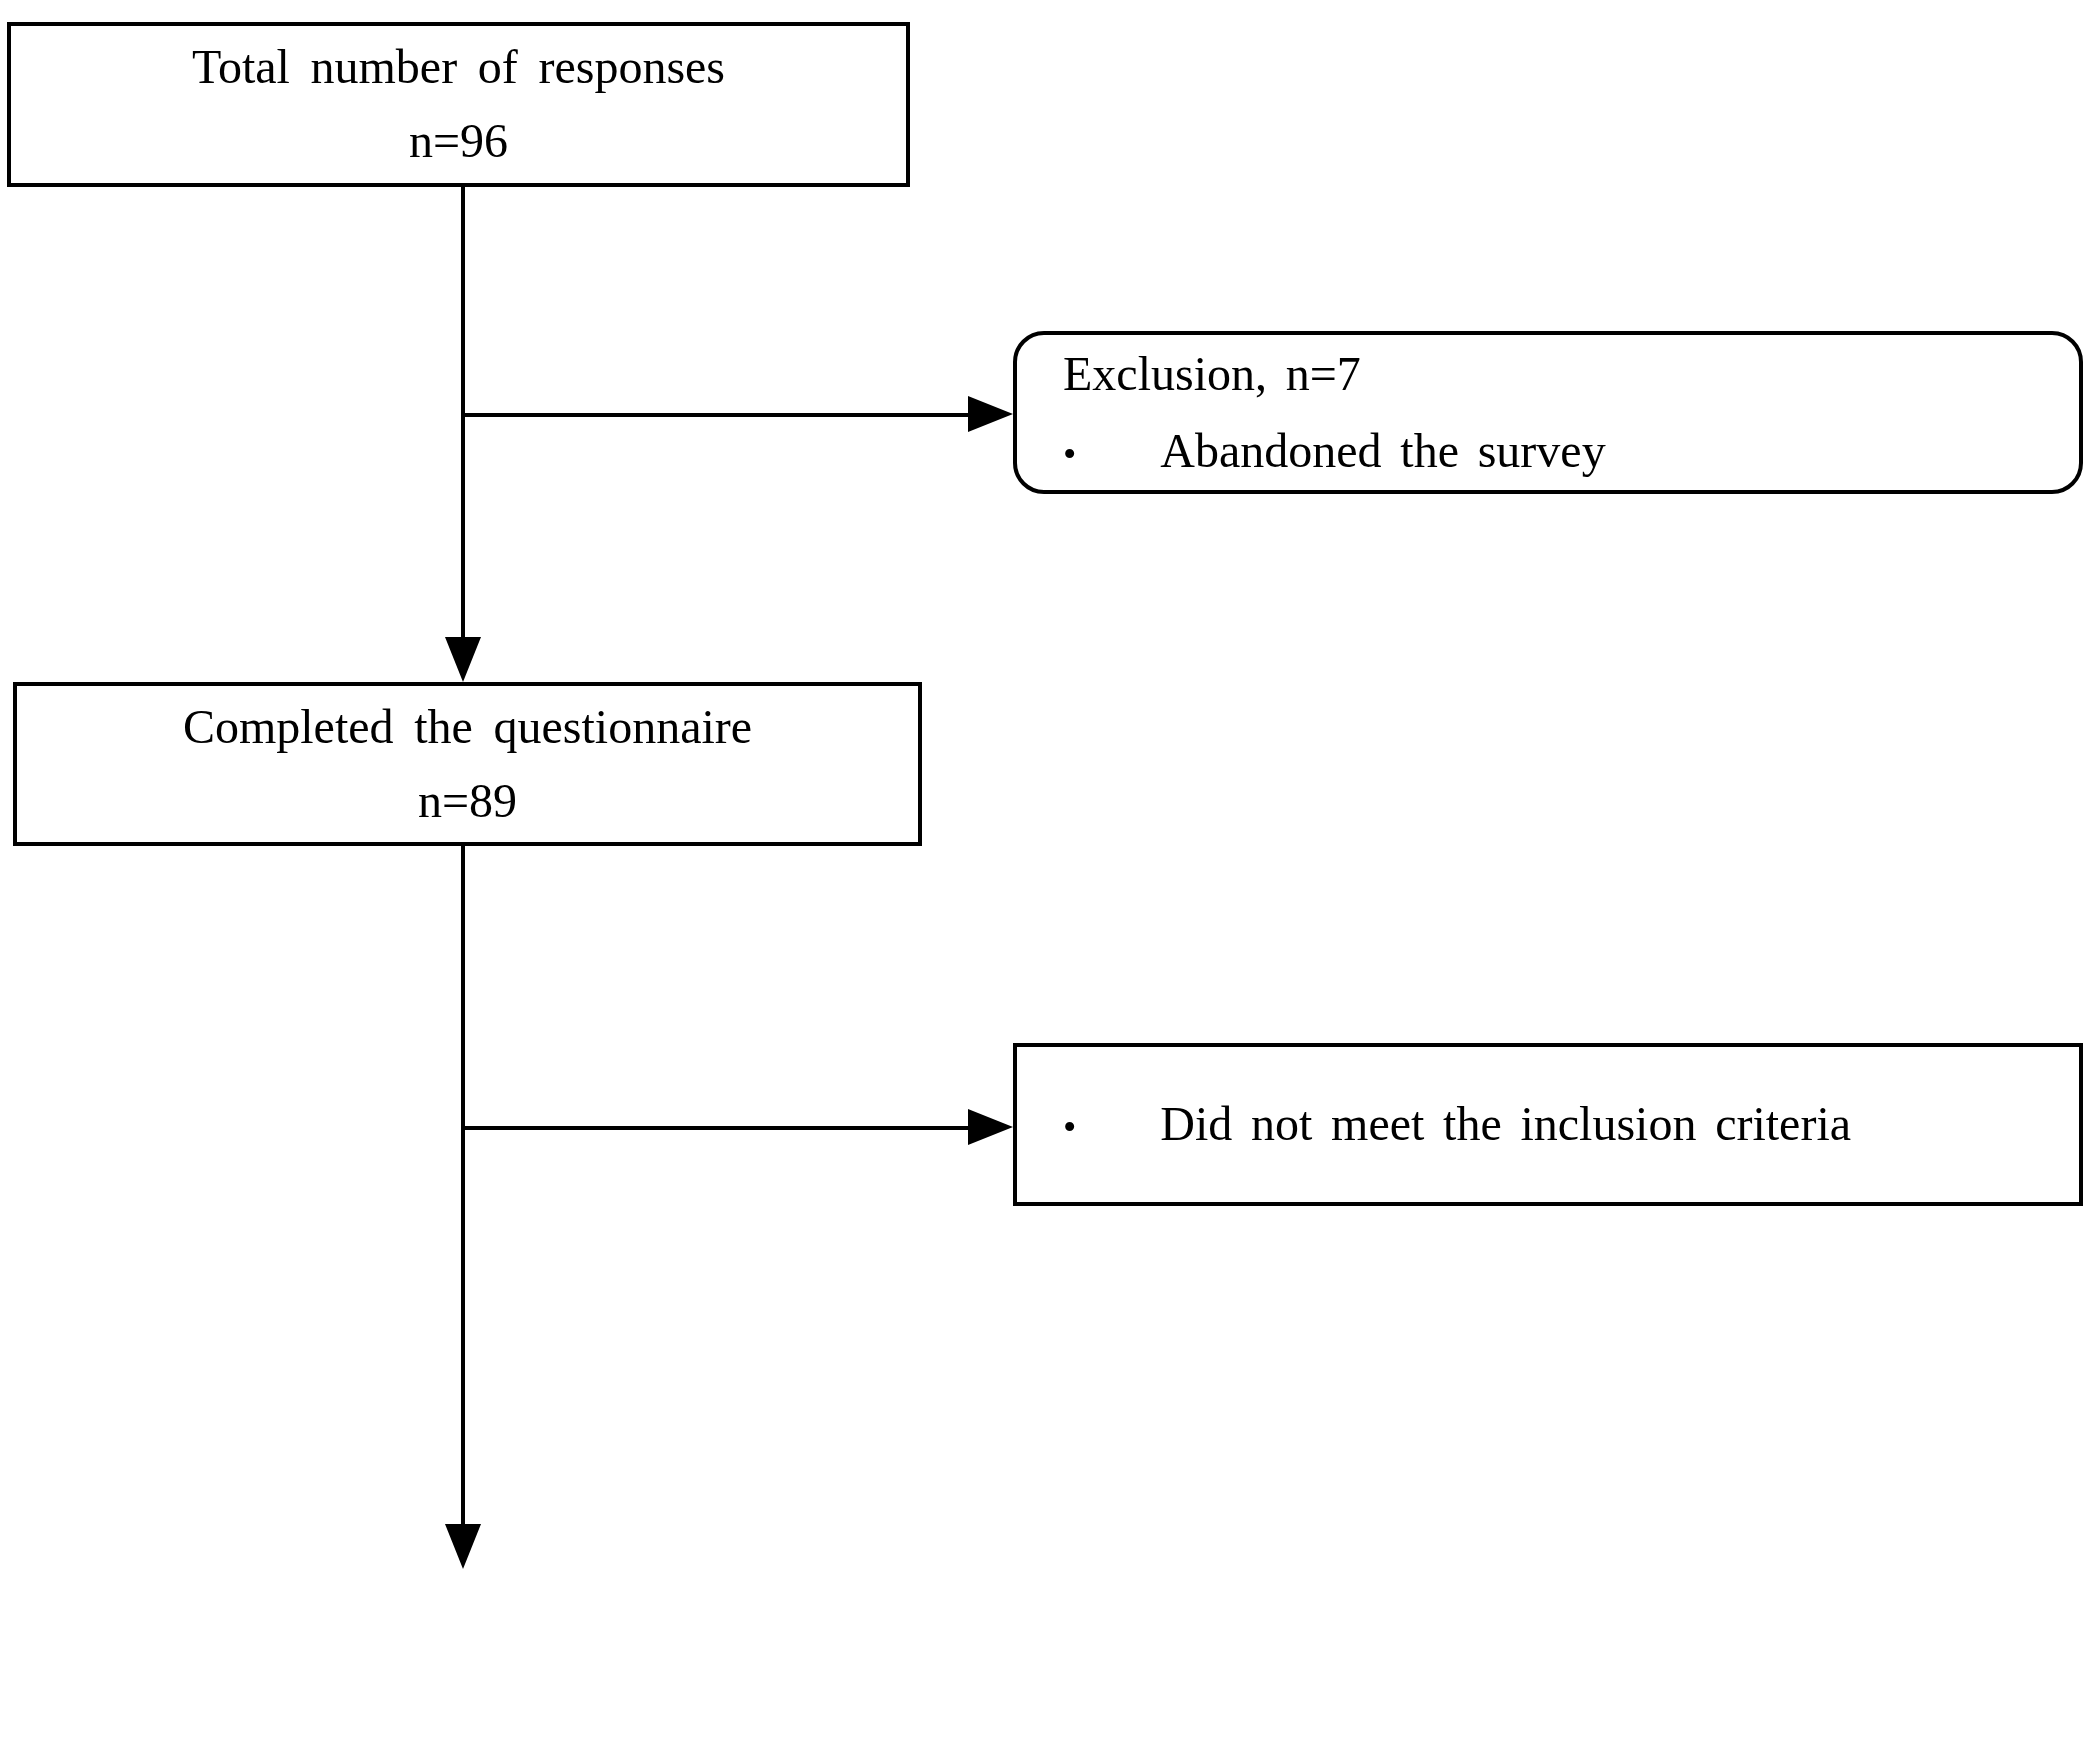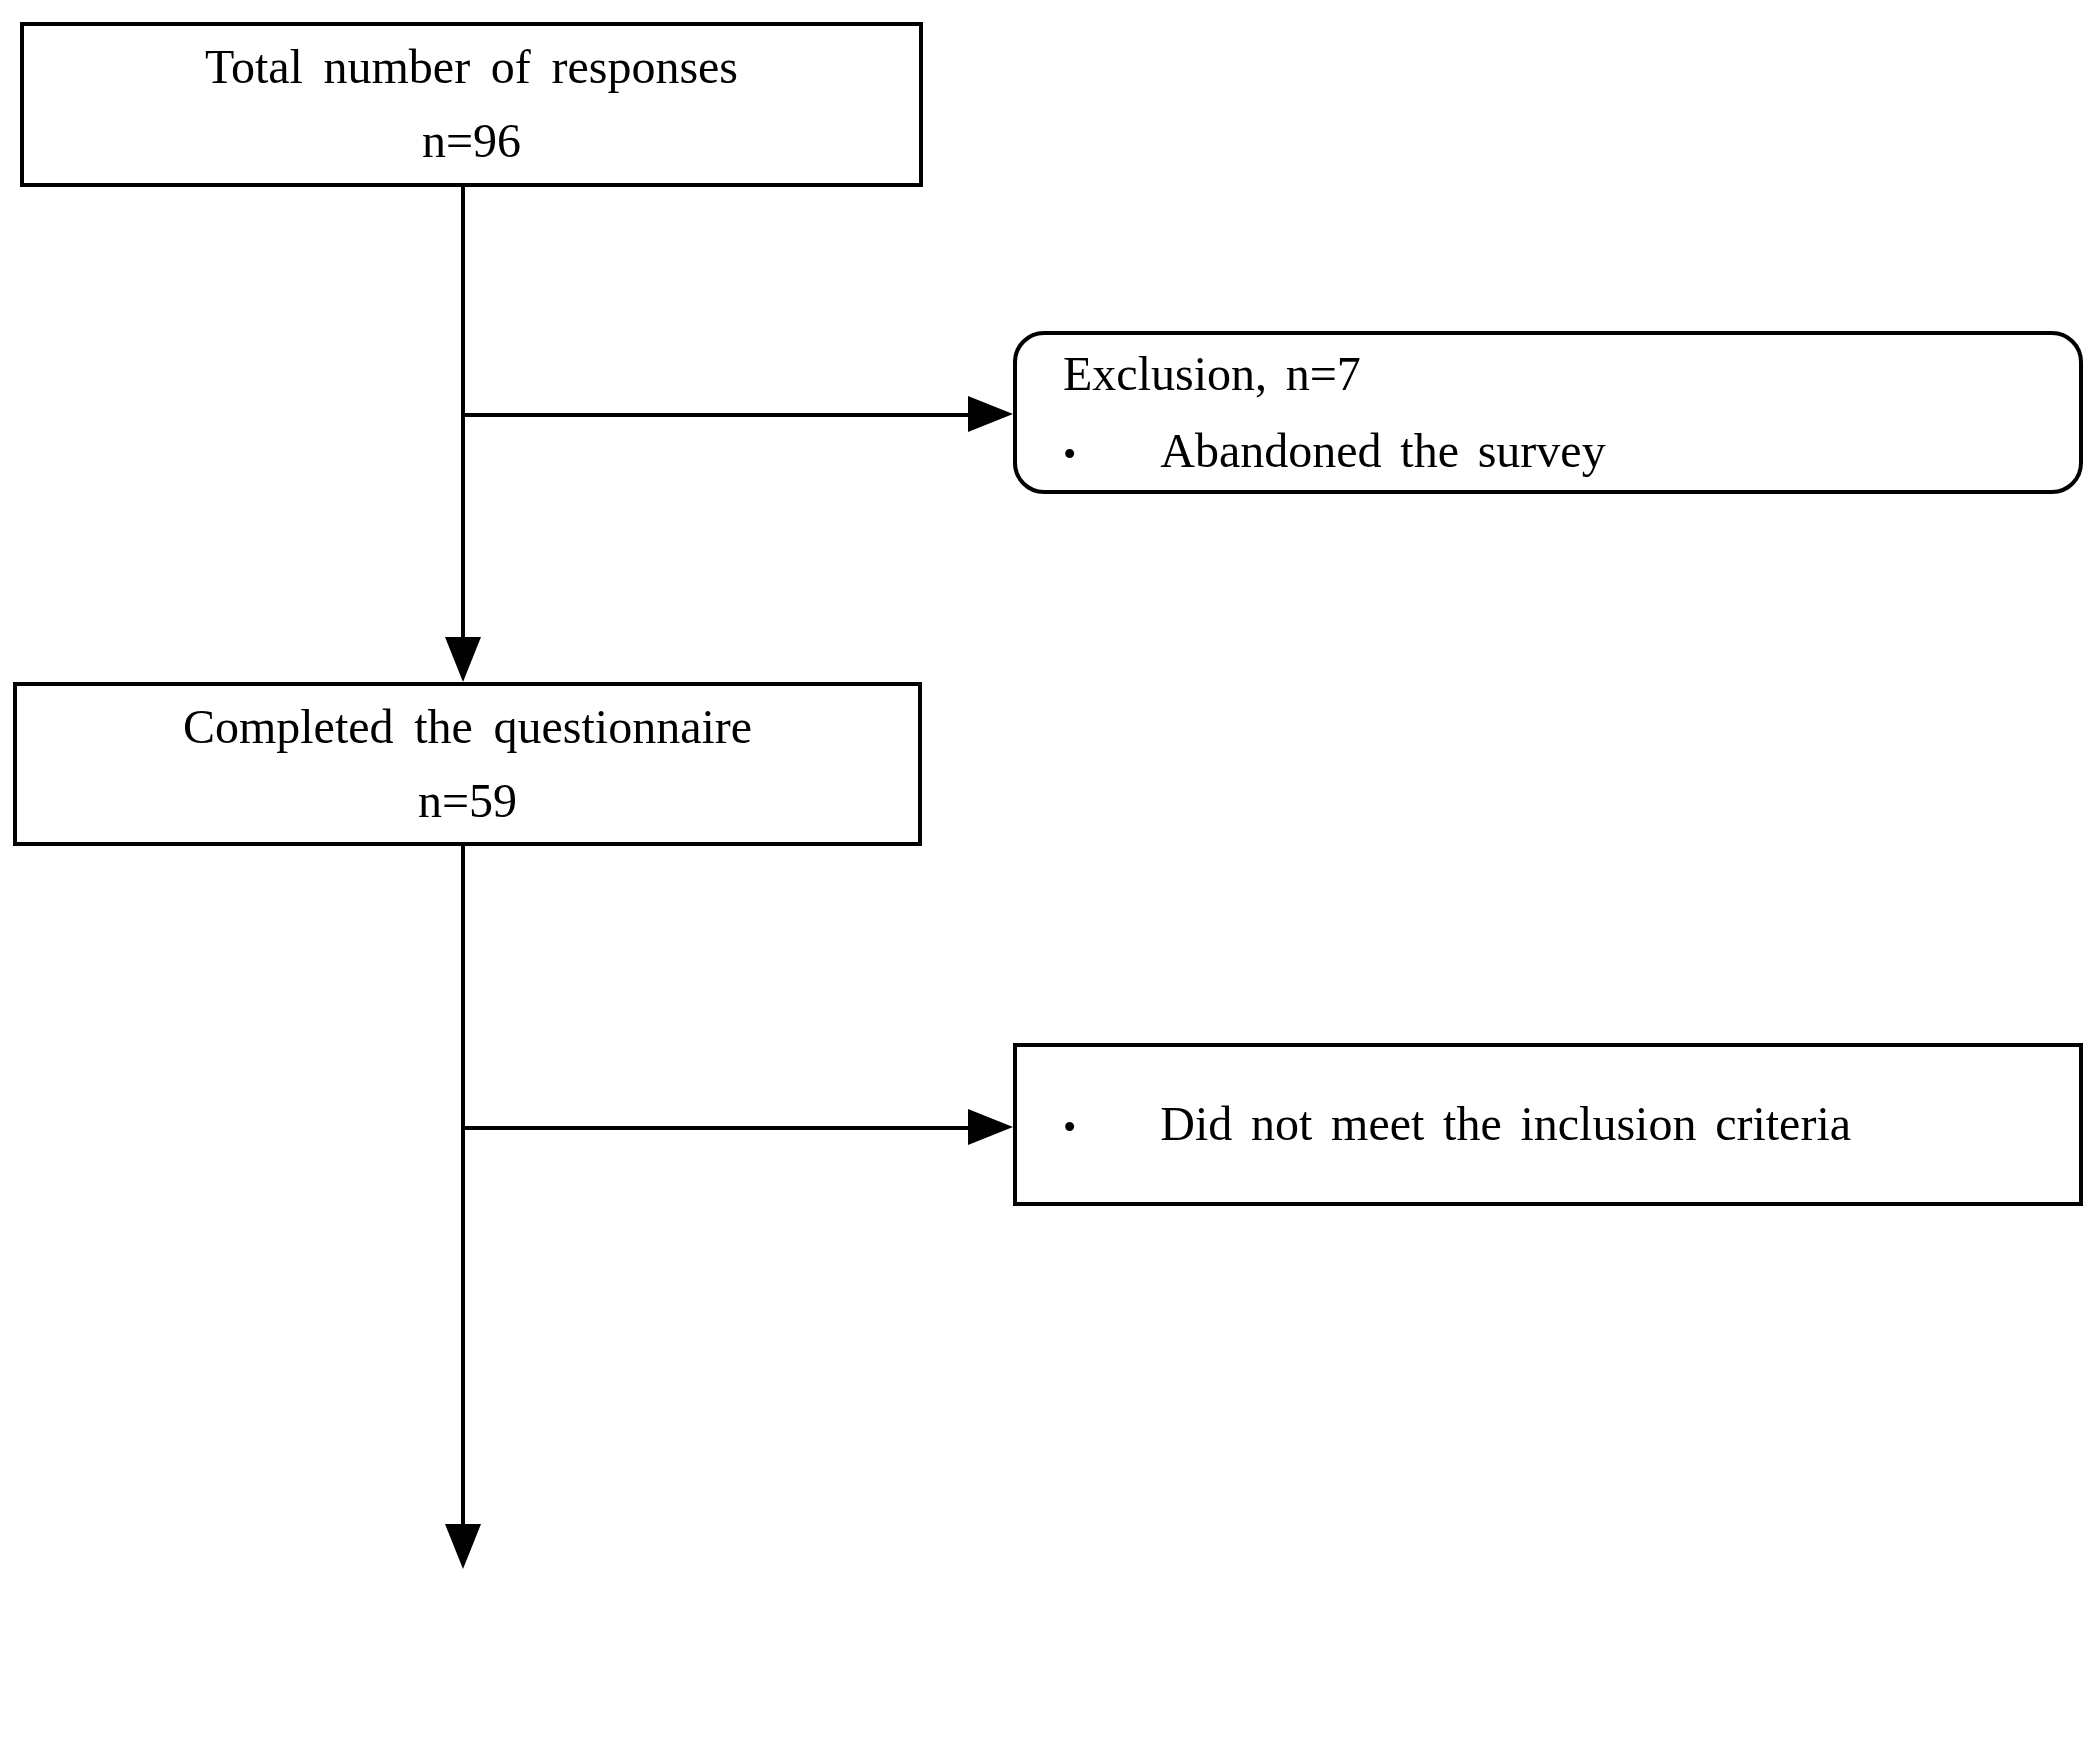--- a/index.html
+++ b/index.html
@@ -49,21 +49,21 @@
   .excl-bullet-row {
     display: flex;
     align-items: baseline;
     column-gap: 84px;
   }
   .bullet {
     font-size: 38px;
     line-height: 1;
   }
 
-  #box-total     { left: 20px;   top: 21.6px;   width: 903px; height: 165px; }
+  #box-total     { left: 7px;   top: 21.6px;   width: 903px; height: 165px; }
   #box-excl1     { left: 1013px; top: 331px;  width: 1070px; height: 163px; border-radius: 31px; }
   #box-completed { left: 13px;   top: 682px;  width: 909px; height: 164px; }
   #box-excl2     { left: 1013px; top: 1043px; width: 1070px; height: 163px; }
   #box-included  { left: 13px;   top: 1569px; width: 909px; height: 168px; }
 
   
   .line {
     position: absolute;
     background: #000000;
   }
@@ -113,21 +113,21 @@
   <div class="node excl" id="box-excl1">
     <div>Exclusion, n=7</div>
     <div class="excl-bullet-row">
       <span class="bullet">•</span>
       <span>Abandoned the survey</span>
     </div>
   </div>
 
   <div class="node center-text" id="box-completed">
     <div>Completed the questionnaire</div>
-    <div>n=59</div>
+    <div>n=89</div>
   </div>
 
   <div class="line" id="line-v2"></div>
   <div class="arrow-down" id="arrow-down-2"></div>
 
   <div class="line" id="line-h2"></div>
   <div class="arrow-right" id="arrow-right-2"></div>
 
   <div class="node excl" id="box-excl2">
     <div class="excl-bullet-row">

